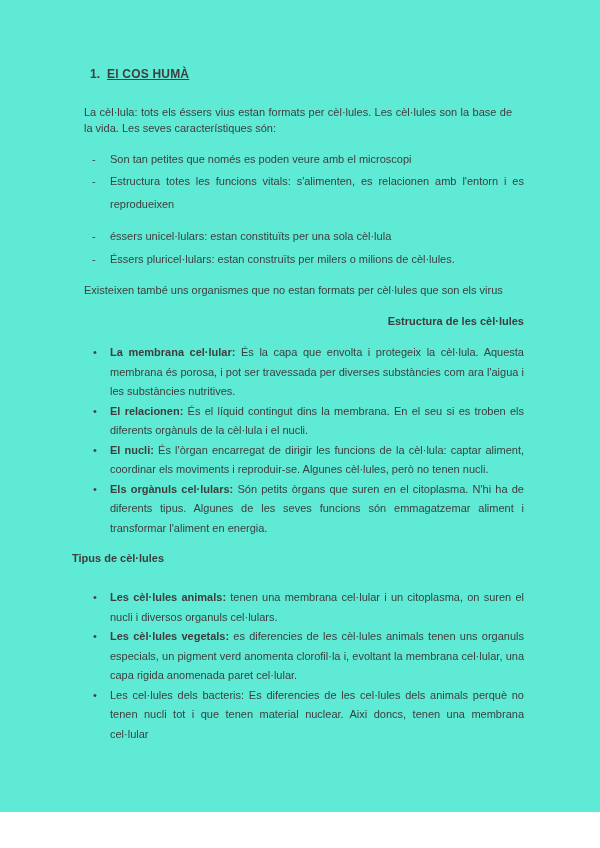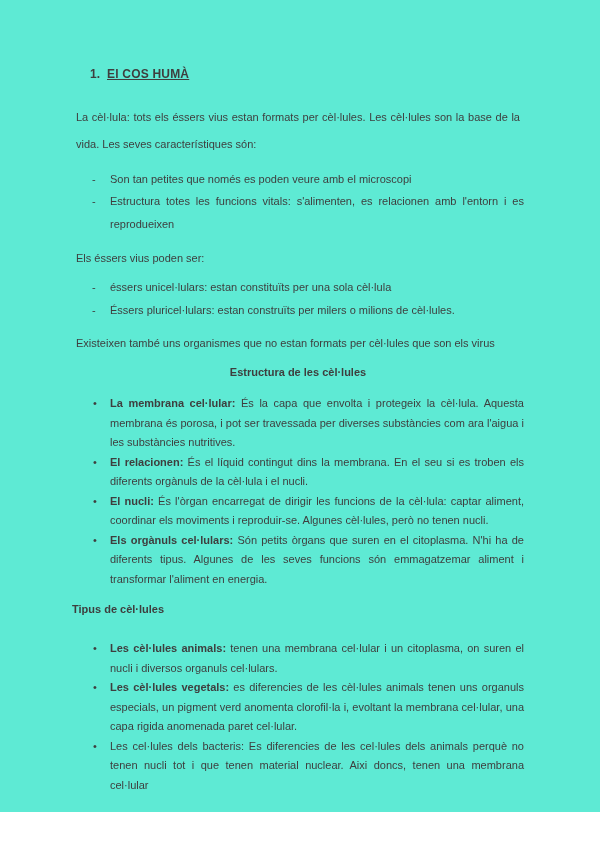--- a/index.html
+++ b/index.html
@@ -21,40 +21,40 @@
   .heading-row {
     padding-left: 18px;
     font-weight: bold;
     font-size: 12px;
     line-height: 16px;
     letter-spacing: 0.2px;
   }
   .h-num { display: inline-block; width: 17px; }
   .h-title { text-decoration: underline; }
 
-  .para { margin: 4px; text-align: justify; line-height: 27px; }
+  .para { margin: 12px; text-align: justify; line-height: 16px; }
   .intro { margin-top: 22px; }
 
   .row { display: flex; }
   .marker-d {
     flex: 0 0 38px; box-sizing: border-box;
     padding-left: 20px;
   }
   .marker-b {
     flex: 0 0 38px; box-sizing: border-box;
     padding-left: 21px;
   }
   .row-text { flex: 1; text-align: justify; }
   .lh22 { line-height: 22.4px; }
   .lh19 { line-height: 19.5px; }
 
   .dash-list { margin-top: 10px; }
   .beings { margin-top: 10px; }
   .virus-block { margin-top: 9px; }
-  .sec-head { font-weight: bold; margin: 0; line-height: 22.4px; text-align: center; }
+  .sec-head { font-weight: bold; margin: 0; line-height: 22.4px; text-align: right; }
   .blist1 { margin-top: 11px; }
   .tipus-head { margin-top: 12px; font-weight: bold; line-height: 16px; }
   .blist2 { margin-top: 22px; }
   .bold { font-weight: bold; }
 </style>
 </head>
 <body>
 
 <div class="page">
 
@@ -69,21 +69,20 @@
       <span class="marker-d">-</span>
       <div class="row-text">Son tan petites que només es poden veure amb el microscopi</div>
     </div>
     <div class="row lh22">
       <span class="marker-d">-</span>
       <div class="row-text">Estructura totes les funcions vitals: s'alimenten, es relacionen amb l'entorn i es reprodueixen</div>
     </div>
   </div>
 
   <div class="beings">
-    <p class="para">Els éssers vius poden ser:</p>
     <div class="row lh22">
       <span class="marker-d">-</span>
       <div class="row-text">éssers unicel·lulars: estan constituïts per una sola cèl·lula</div>
     </div>
     <div class="row lh22">
       <span class="marker-d">-</span>
       <div class="row-text">Éssers pluricel·lulars: estan construïts per milers o milions de cèl·lules.</div>
     </div>
   </div>
 

